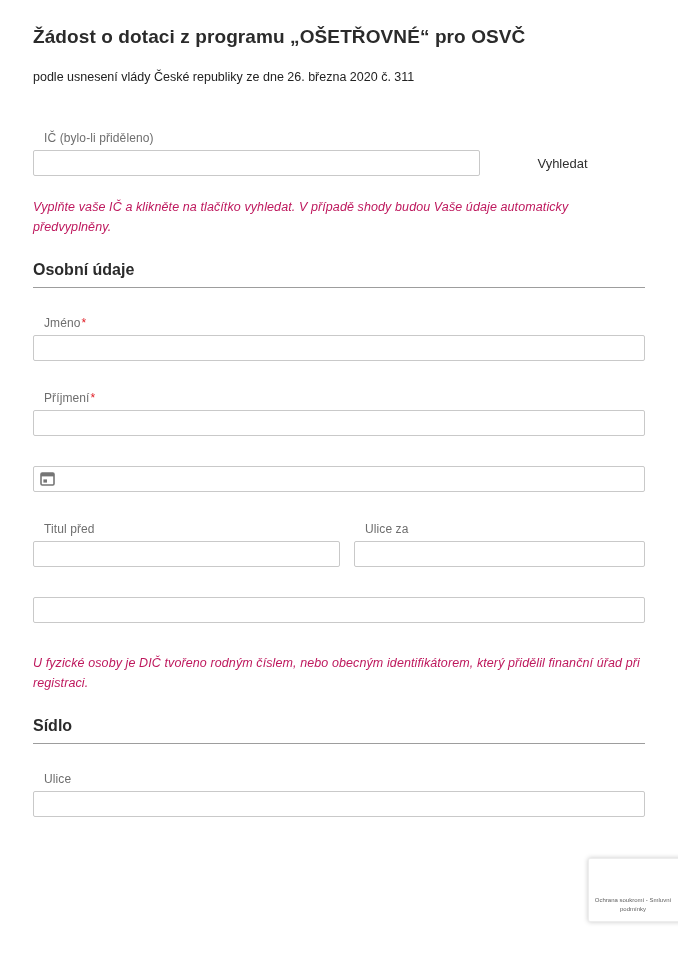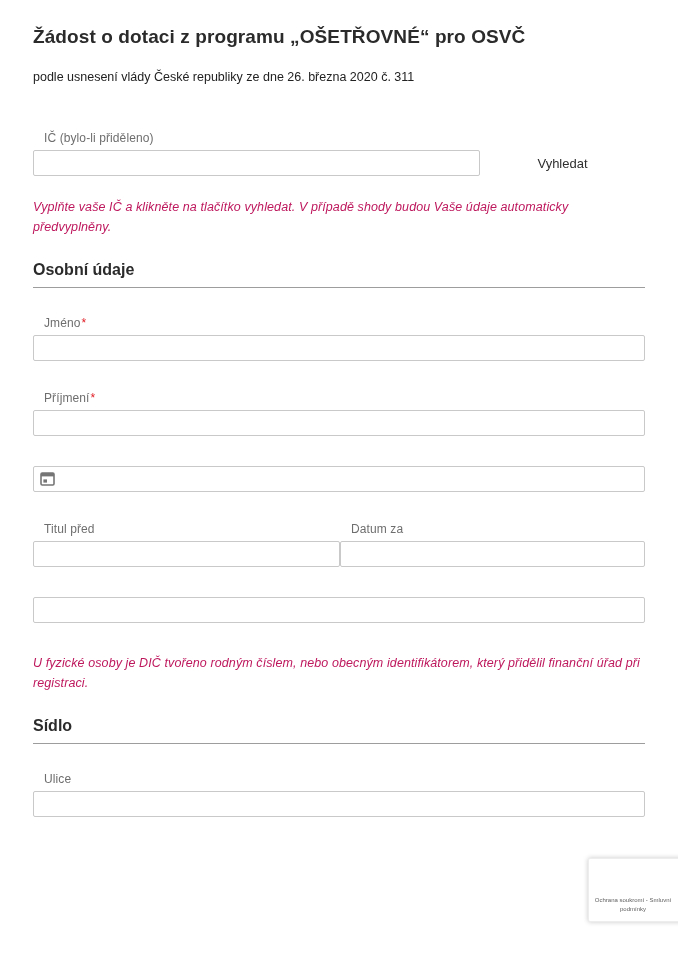--- a/index.html
+++ b/index.html
@@ -86,21 +86,21 @@
     font-size:16px;
     font-weight:bold;
     color:#2b2b2b;
     padding-bottom:8px;
     border-bottom:1px solid #9d9d9d;
   }
   .section-heading + .field,
   .section-heading + .two-col { margin-top:28px; }
   .help-text + .section-heading { margin-top:24px; }
 
-  .two-col { display:flex; margin-bottom:30px; }
+  .two-col { display:flex; gap:14px; margin-bottom:30px; }
   .col-left { width:307px; flex:none; }
   .col-right { flex:1; }
 
   .date-wrap {
     display:flex;
     align-items:center;
     padding:0 6px;
     cursor:text;
   }
   .cal-icon { display:block; }
@@ -168,21 +168,21 @@
         </svg>
       </div>
     </div>
 
     <div class="two-col">
       <div class="col-left">
         <label class="field-label"><span>Titul před</span></label>
         <input type="text" class="text-input" value="" style="">
       </div>
       <div class="col-right">
-        <label class="field-label"><span>Datum za</span></label>
+        <label class="field-label"><span>Ulice za</span></label>
         <input type="text" class="text-input" value="" style="">
       </div>
     </div>
 
     <div class="field">
       <input type="text" class="text-input" value="" style="">
     </div>
 
     <p class="help-text" style="margin-top:18px;">U fyzické osoby je DIČ tvořeno rodným číslem, nebo obecným identifikátorem, který přidělil finanční úřad při registraci.</p>
 

